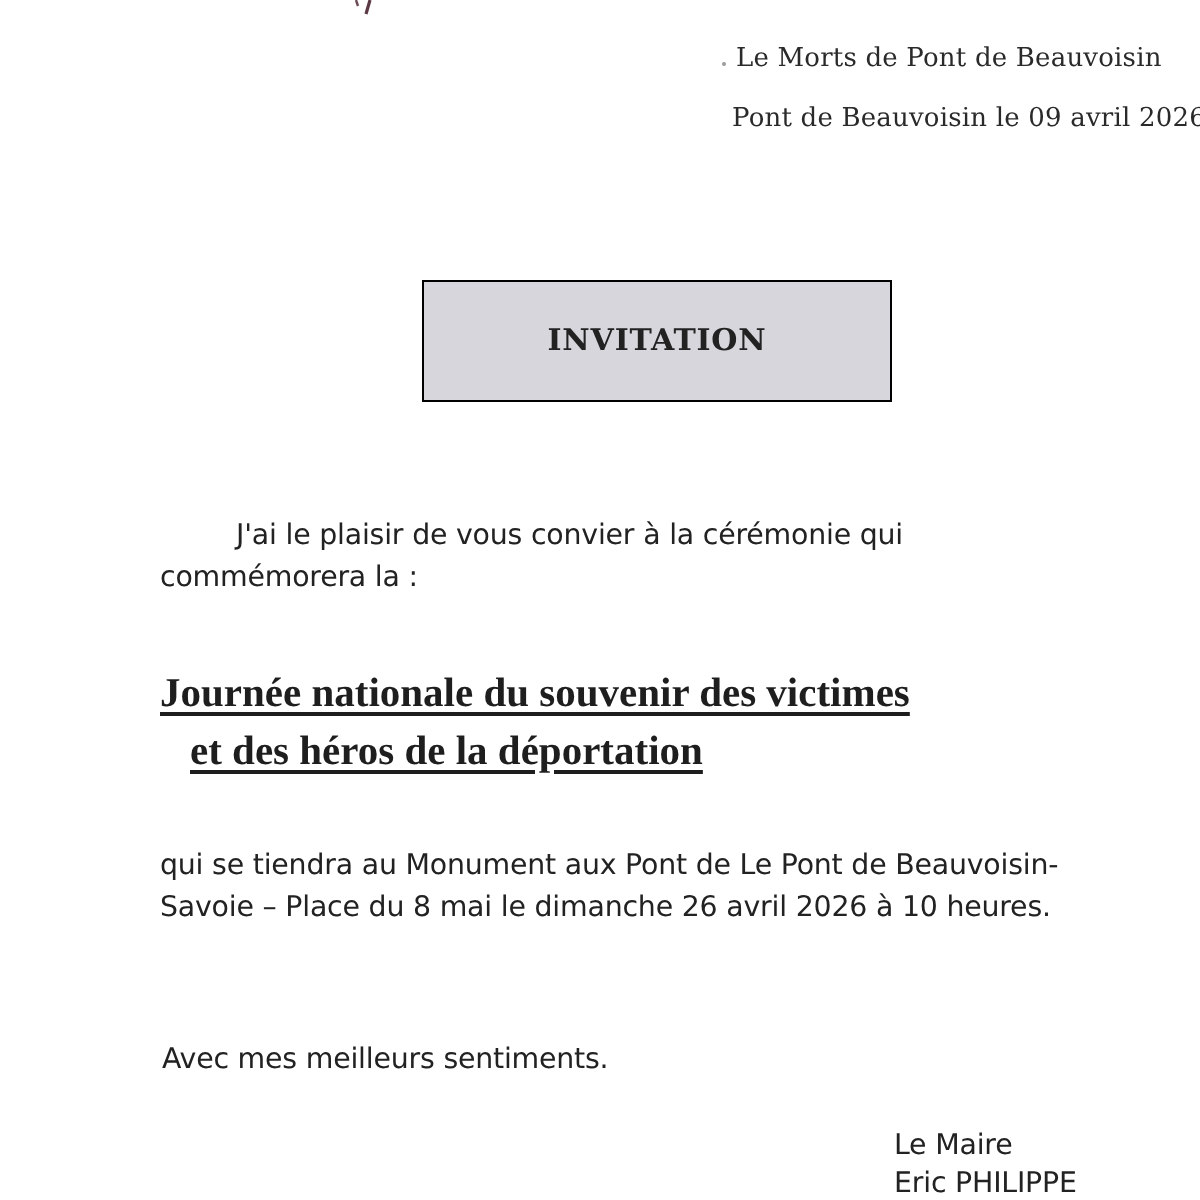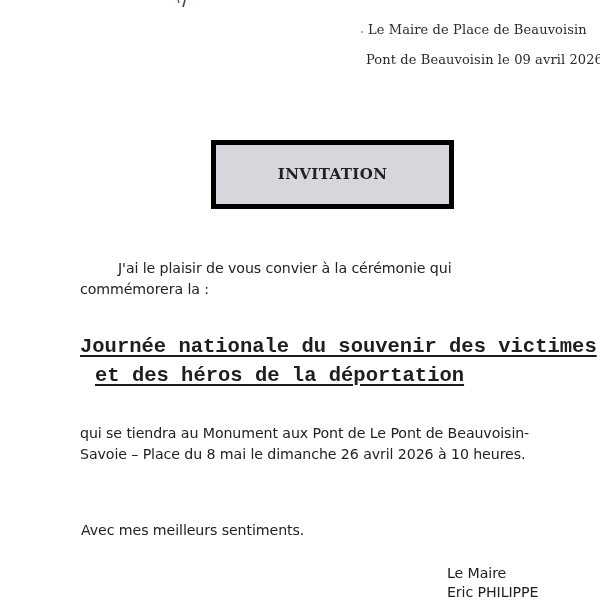--- a/index.html
+++ b/index.html
@@ -41,21 +41,21 @@
     }
     #dateline { left: 366px; top: 52px; }
 
     .title-box {
       position: absolute;
       left: 211px;
       top: 140px;
       width: 233px;
       height: 59px;
       background: #d6d6dc;
-      border: 5px solid #000000;
+      border: 1px solid #000000;
       display: flex;
       align-items: center;
       justify-content: center;
     }
     .title-text {
       font-family: "DejaVu Serif", "Liberation Serif", serif;
       font-weight: bold;
       font-size: 15px;
       letter-spacing: 0.4px;
       color: #222222;
@@ -69,21 +69,21 @@
       line-height: 20px;
       color: #222222;
       white-space: nowrap;
       letter-spacing: -0.1px;
     }
     #intro-1 { left: 118px; top: 258px; }
     #intro-2 { left: 80px; top: 279px; }
 
     .headline {
       position: absolute;
-      font-family: Liberation Mono, monospace;
+      font-family: Liberation Serif, serif;
       font-weight: bold;
       font-size: 20.5px;
       line-height: 30px;
       color: #1e1e1e;
       white-space: nowrap;
       text-decoration: underline;
       text-decoration-thickness: 2px;
       text-underline-offset: 3px;
     }
     #headline-1 { left: 80px; top: 332px; }
@@ -101,21 +101,21 @@
 <body>
 
 <div>
 
   <svg class="logo-fragment" viewBox="0 0 14 8">
     <path d="M2 0 L3 3" stroke="#6b4a55" stroke-width="1.2" fill="none"></path>
     <path d="M9 0 L7 7" stroke="#5b3a45" stroke-width="1.6" fill="none"></path>
   </svg>
 
   <span id="sender-dot"></span>
-  <div id="sender" class="header-line">Le Maire de Place de Beauvoisin</div>
+  <div id="sender" class="header-line">Le Morts de Pont de Beauvoisin</div>
   <div id="dateline" class="header-line">Pont de Beauvoisin le 09 avril 2026</div>
 
   <div class="title-box">
     <span class="title-text">INVITATION</span>
   </div>
 
   <div id="intro-1" class="body-text">J'ai le plaisir de vous convier à la cérémonie qui</div>
   <div id="intro-2" class="body-text">commémorera la :</div>
 
   <div id="headline-1" class="headline">Journée nationale du souvenir des victimes</div>

